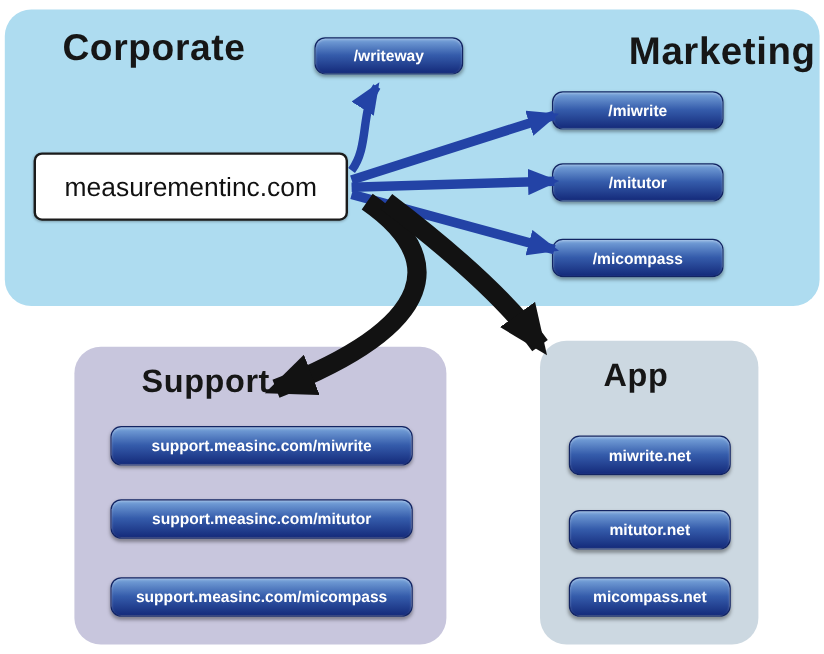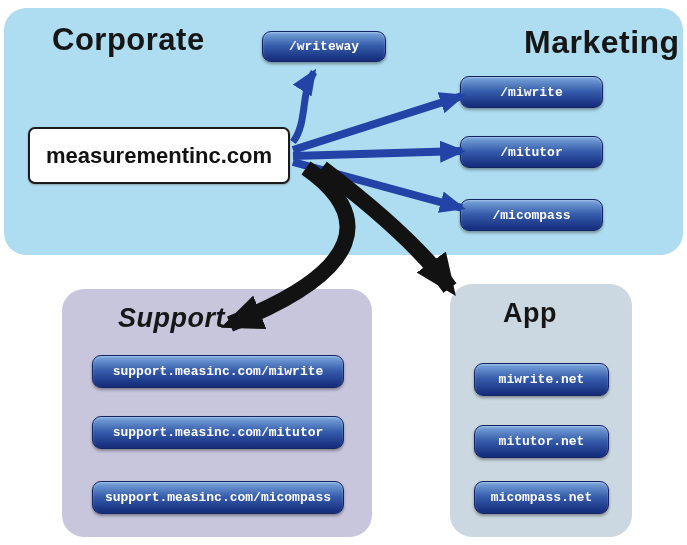--- a/index.html
+++ b/index.html
@@ -30,43 +30,42 @@
     justify-content:center;
     border-radius:9px;
     background:linear-gradient(180deg,#7aa6dc 0%,#355cab 48%,#142a7a 100%);
     border:1px solid #122462;
     box-shadow:0 2px 3px rgba(0,0,0,0.35), inset 0 1px 2px rgba(255,255,255,0.35);
     color:#ffffff;
     font-weight:bold;
     font-size:13px;
     z-index:1;
     white-space:nowrap;
-    font-family:Liberation Mono, monospace;
   }
   .main-box {
     position:absolute;
     left:28px; top:127px;
     width:258px; height:53px;
     background:#ffffff;
     border:2px solid #1b1b1b;
     border-radius:7px;
     display:flex; align-items:center; justify-content:center;
-    font-weight:bold;
+    font-weight:normal;
     font-size:22px;
     color:#111111;
     z-index:1;
     box-shadow:0 1px 2px rgba(0,0,0,0.25);
   }
   #corporate-panel { left:4px;  top:8px;   width:679px; height:247px; }
   #support-panel   { left:62px; top:289px; width:310px; height:248px; }
   #app-panel       { left:450px;top:284px; width:182px; height:253px; }
 
   #corporate-label { left:28px;  top:22px;  font-size:31px; }
   #marketing-label { left:500px; top:24px;  font-size:32px; }
-  #support-label   { left:94px;  top:303px; font-size:27px;font-style:italic; }
+  #support-label   { left:94px;  top:303px; font-size:27px; }
   #app-label       { left:479px; top:298px; font-size:27px; }
 
   #writeway-pill   { left:262px; top:31px;  width:122px; height:29px; }
 
   .mk-pill { left:460px; width:141px; height:30px; }
   #miwrite-pill    { top:76px; }
   #mitutor-pill    { top:136px; }
   #micompass-pill  { top:199px; }
 
   .sup-pill { left:92px; width:250px; height:31px; font-size:13px; }

